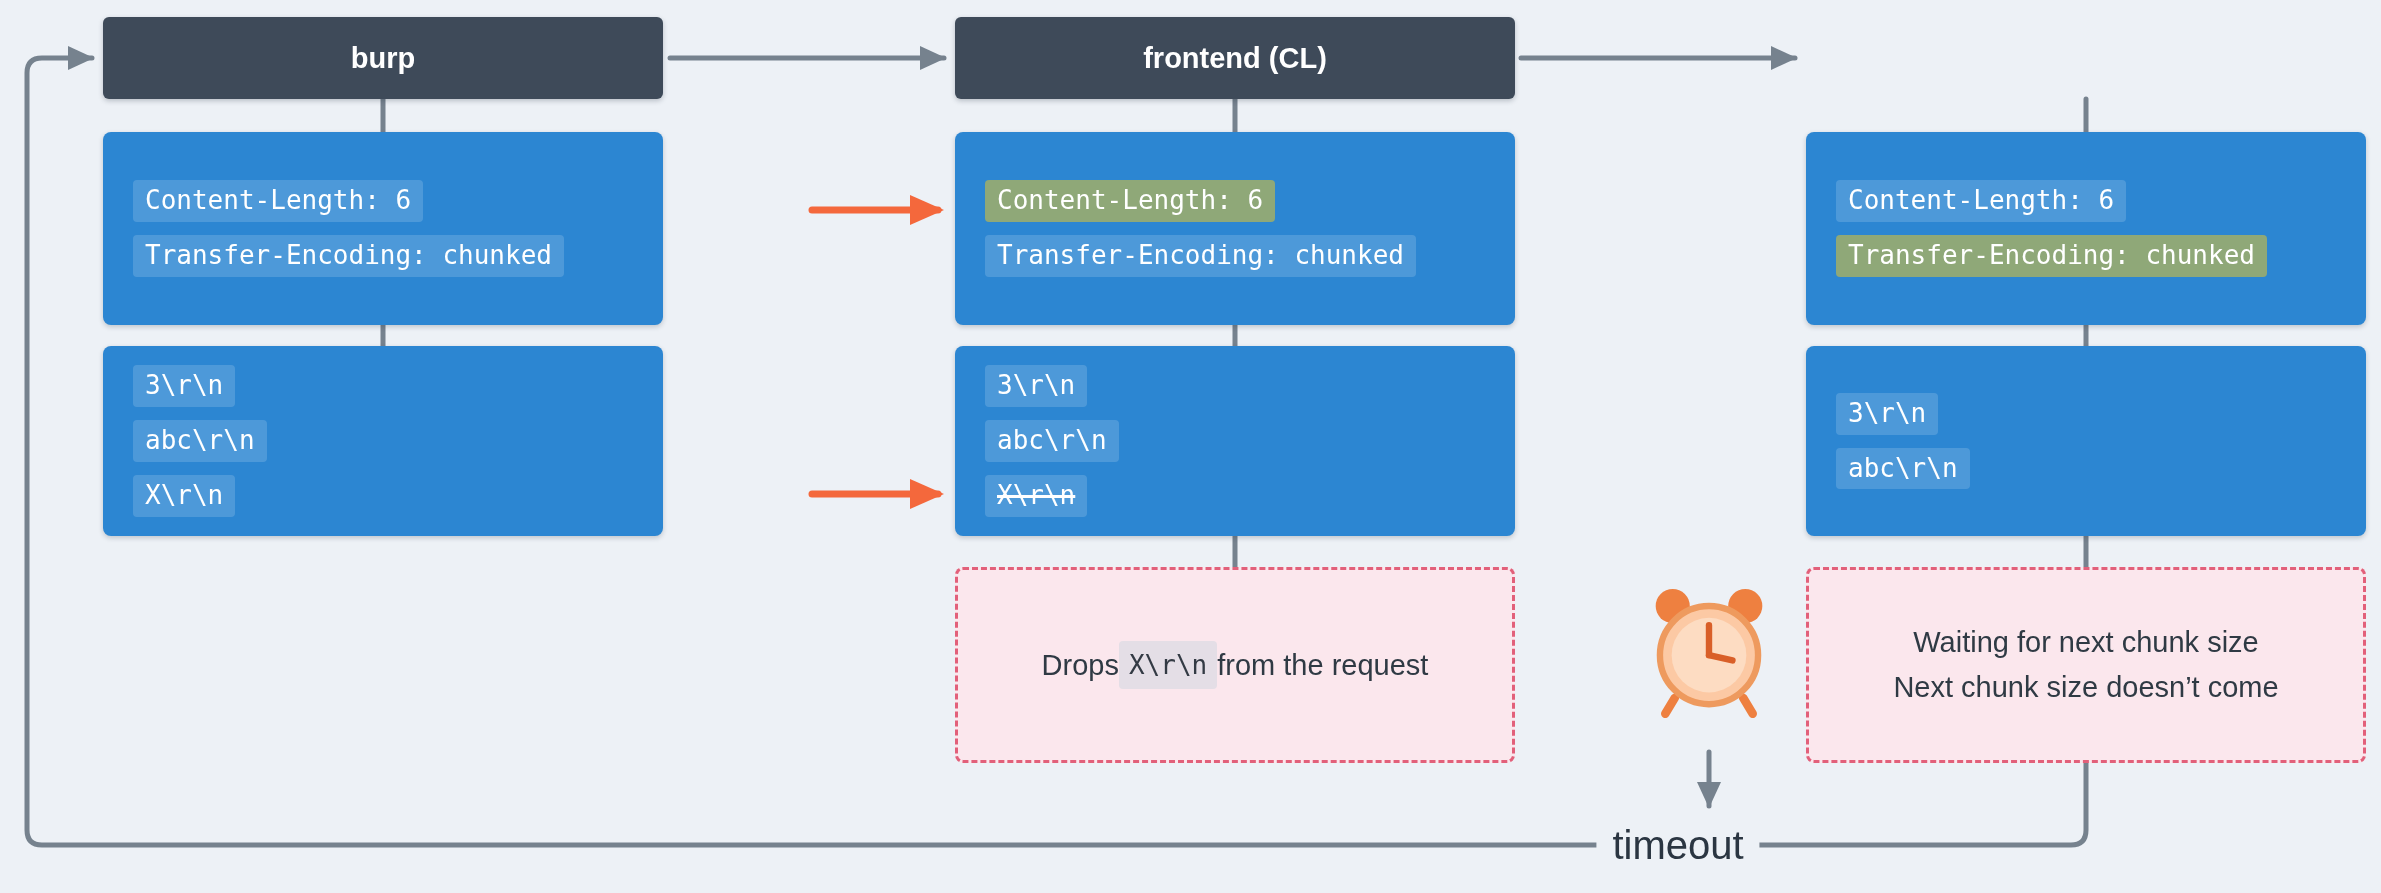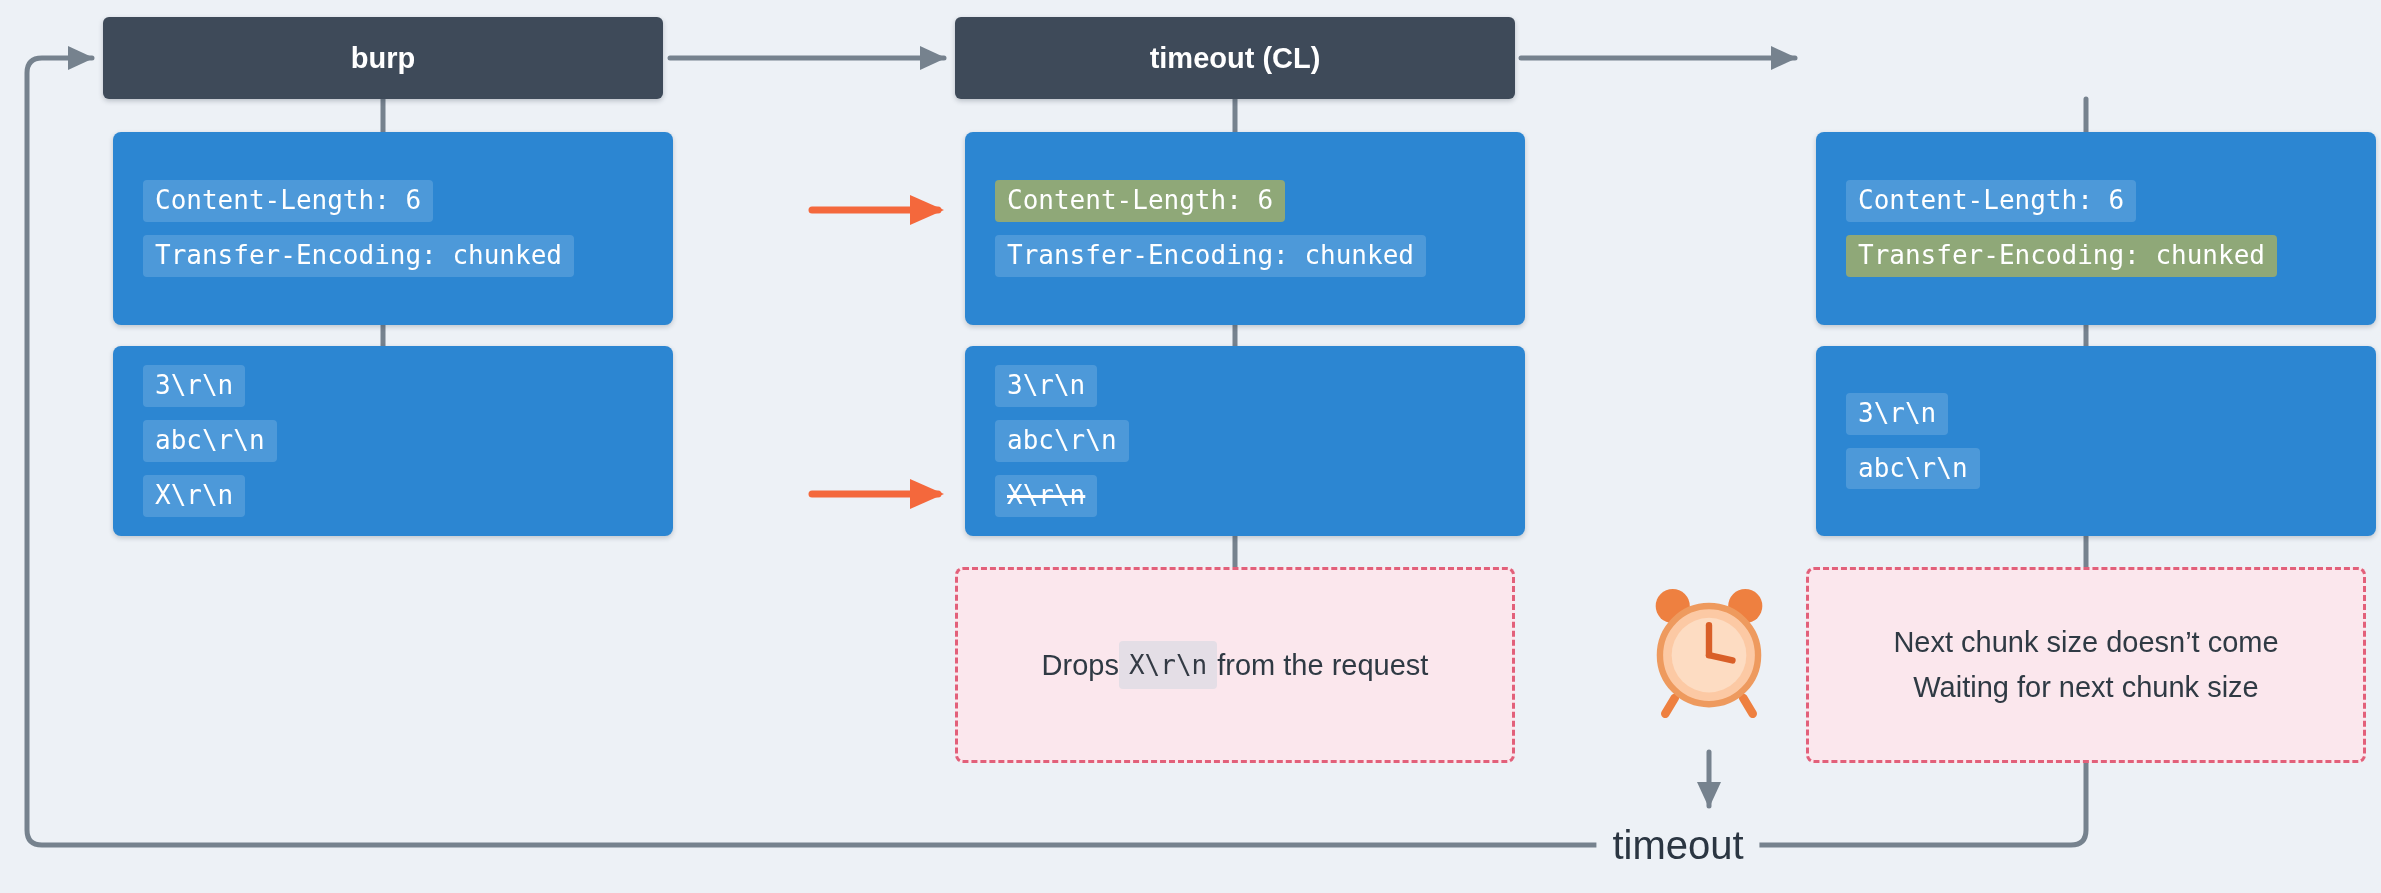--- a/index.html
+++ b/index.html
@@ -13,21 +13,21 @@
   .overlay{position:absolute;left:0;top:0;z-index:1;pointer-events:none;}
   .column{position:absolute;top:0;width:560px;height:893px;z-index:2;}
   .node-header{
     position:absolute;top:17px;left:0;width:560px;height:82px;
     background:#3e4a59;border-radius:6px;
     display:flex;align-items:center;justify-content:center;
     color:#ffffff;font-size:29px;font-weight:bold;
     box-shadow:0 2px 5px rgba(30,45,60,.25);
   }
   .code-box{
-    position:absolute;left:10px;width:560px;
+    position:absolute;left:0;width:560px;
     background:#2c86d2;border-radius:8px;
     display:flex;flex-direction:column;justify-content:center;align-items:flex-start;
     gap:13px;padding-left:30px;box-sizing:border-box;
     box-shadow:0 2px 5px rgba(30,45,60,.22);
   }
   .headers-box{top:132px;height:193px;}
   .body-box{top:346px;height:190px;}
   .chip{
     font-family:"DejaVu Sans Mono",monospace;
     font-size:26px;color:#ffffff;
@@ -107,21 +107,21 @@
     </div>
     <div class="code-box body-box">
       <span class="chip">3\r\n</span>
       <span class="chip">abc\r\n</span>
       <span class="chip">X\r\n</span>
     </div>
   </div>
 
   <div class="column" style="left:955px">
     <div class="node-header">
-      <span>timeout (CL)</span>
+      <span>frontend (CL)</span>
     </div>
     <div class="code-box headers-box">
       <span class="chip green">Content-Length: 6</span>
       <span class="chip">Transfer-Encoding: chunked</span>
     </div>
     <div class="code-box body-box">
       <span class="chip">3\r\n</span>
       <span class="chip">abc\r\n</span>
       <span class="chip struck">X\r\n</span>
     </div>
@@ -137,22 +137,22 @@
   <div class="column" style="left:1806px">
     <div class="code-box headers-box">
       <span class="chip">Content-Length: 6</span>
       <span class="chip green">Transfer-Encoding: chunked</span>
     </div>
     <div class="code-box body-box">
       <span class="chip">3\r\n</span>
       <span class="chip">abc\r\n</span>
     </div>
     <div class="note">
+      <div>Waiting for next chunk size</div>
       <div>Next chunk size doesn’t come</div>
-      <div>Waiting for next chunk size</div>
     </div>
   </div>
 
   <svg class="clock" width="128" height="150" viewBox="0 0 120 140">
     <circle cx="26" cy="26" r="16" fill="#ee8040"></circle>
     <circle cx="94" cy="26" r="16" fill="#ee8040"></circle>
     <line x1="28" y1="112" x2="19" y2="127" stroke="#ee8040" stroke-width="8" stroke-linecap="round"></line>
     <line x1="92" y1="112" x2="101" y2="127" stroke="#ee8040" stroke-width="8" stroke-linecap="round"></line>
     <circle cx="60" cy="72" r="46" fill="#fcc9a4" stroke="#ee9a5e" stroke-width="6"></circle>
     <circle cx="60" cy="72" r="35" fill="#fddcc2"></circle>

